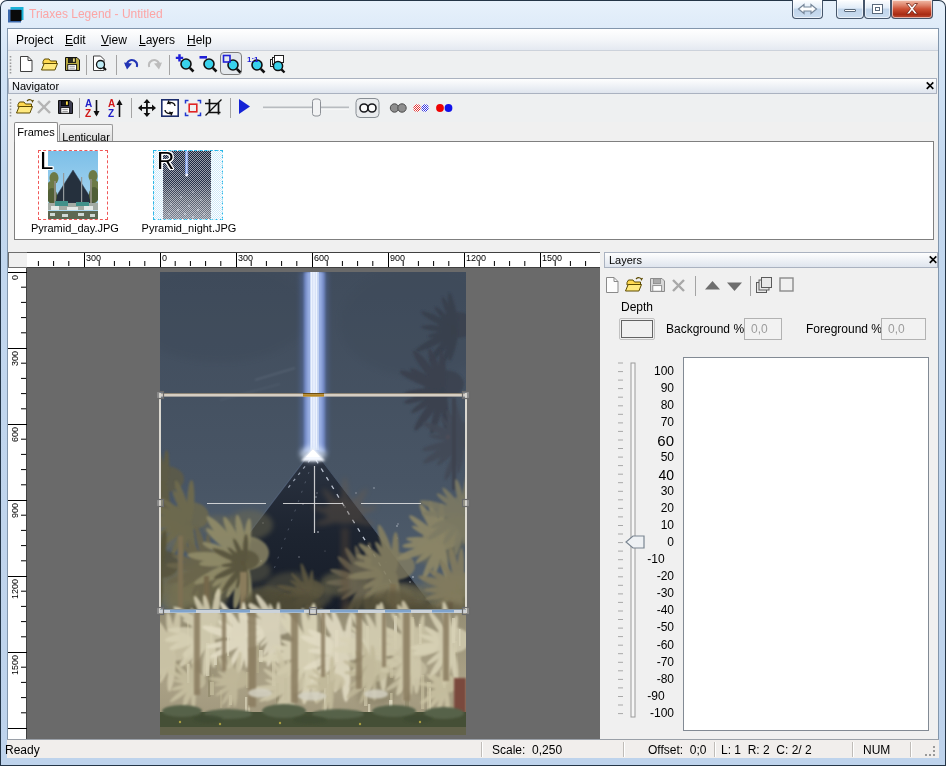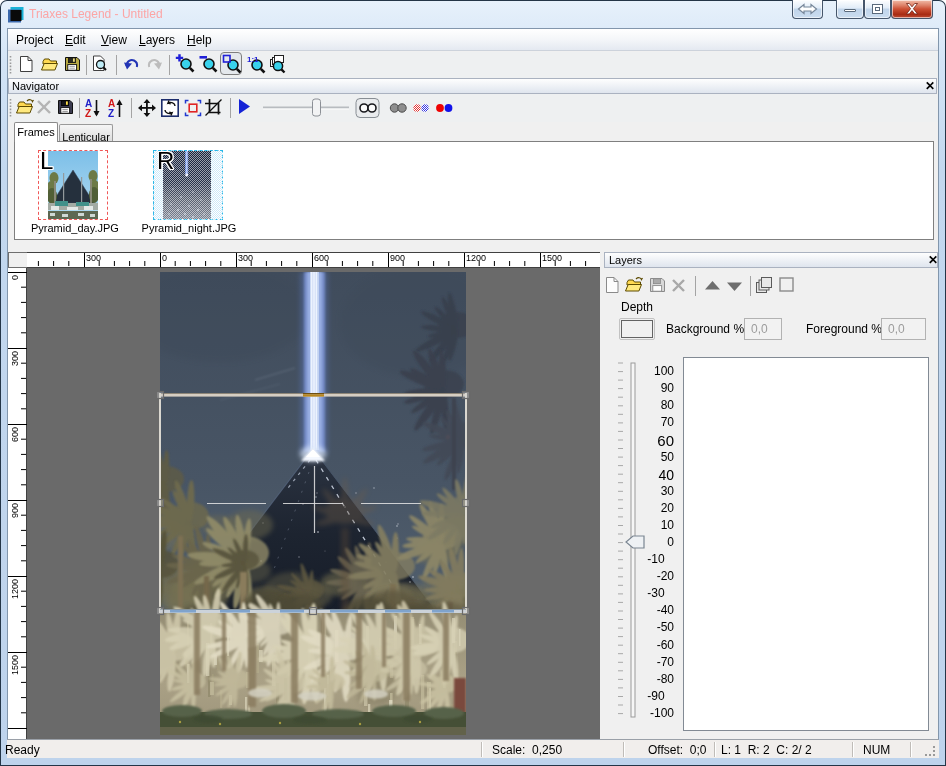--- a/index.html
+++ b/index.html
@@ -1241,21 +1241,21 @@
       <div class="abs" style="left:38px;top:163px;width:36px;text-align:right;font-size:12px">70</div>
       <div class="abs" style="left:38px;top:180px;width:36px;text-align:right;font-size:15px">60</div>
       <div class="abs" style="left:38px;top:198px;width:36px;text-align:right;font-size:12px">50</div>
       <div class="abs" style="left:38px;top:215px;width:36px;text-align:right;font-size:14px">40</div>
       <div class="abs" style="left:38px;top:232px;width:36px;text-align:right;font-size:12px">30</div>
       <div class="abs" style="left:38px;top:249px;width:36px;text-align:right;font-size:12px">20</div>
       <div class="abs" style="left:38px;top:266px;width:36px;text-align:right;font-size:12px">10</div>
       <div class="abs" style="left:38px;top:283px;width:36px;text-align:right;font-size:12px">0</div>
       <div class="abs" style="left:38px;top:300px;width:36px;text-align:center;font-size:12px">-10</div>
       <div class="abs" style="left:38px;top:317px;width:36px;text-align:right;font-size:12px">-20</div>
-      <div class="abs" style="left:38px;top:334px;width:36px;text-align:center;font-size:12px">-30</div>
+      <div class="abs" style="left:38px;top:334px;width:36px;text-align:right;font-size:12px">-30</div>
       <div class="abs" style="left:38px;top:351px;width:36px;text-align:right;font-size:12px">-40</div>
       <div class="abs" style="left:38px;top:368px;width:36px;text-align:right;font-size:12px">-50</div>
       <div class="abs" style="left:38px;top:386px;width:36px;text-align:right;font-size:12px">-60</div>
       <div class="abs" style="left:38px;top:403px;width:36px;text-align:right;font-size:12px">-70</div>
       <div class="abs" style="left:38px;top:420px;width:36px;text-align:right;font-size:12px">-80</div>
       <div class="abs" style="left:38px;top:437px;width:36px;text-align:center;font-size:12px">-90</div>
       <div class="abs" style="left:38px;top:454px;width:36px;text-align:right;font-size:12px">-100</div>
   <div class="abs" style="left:83px;top:105px;width:246px;height:374px;background:#fff;border:1px solid #828a94"></div>
 </div>
 

